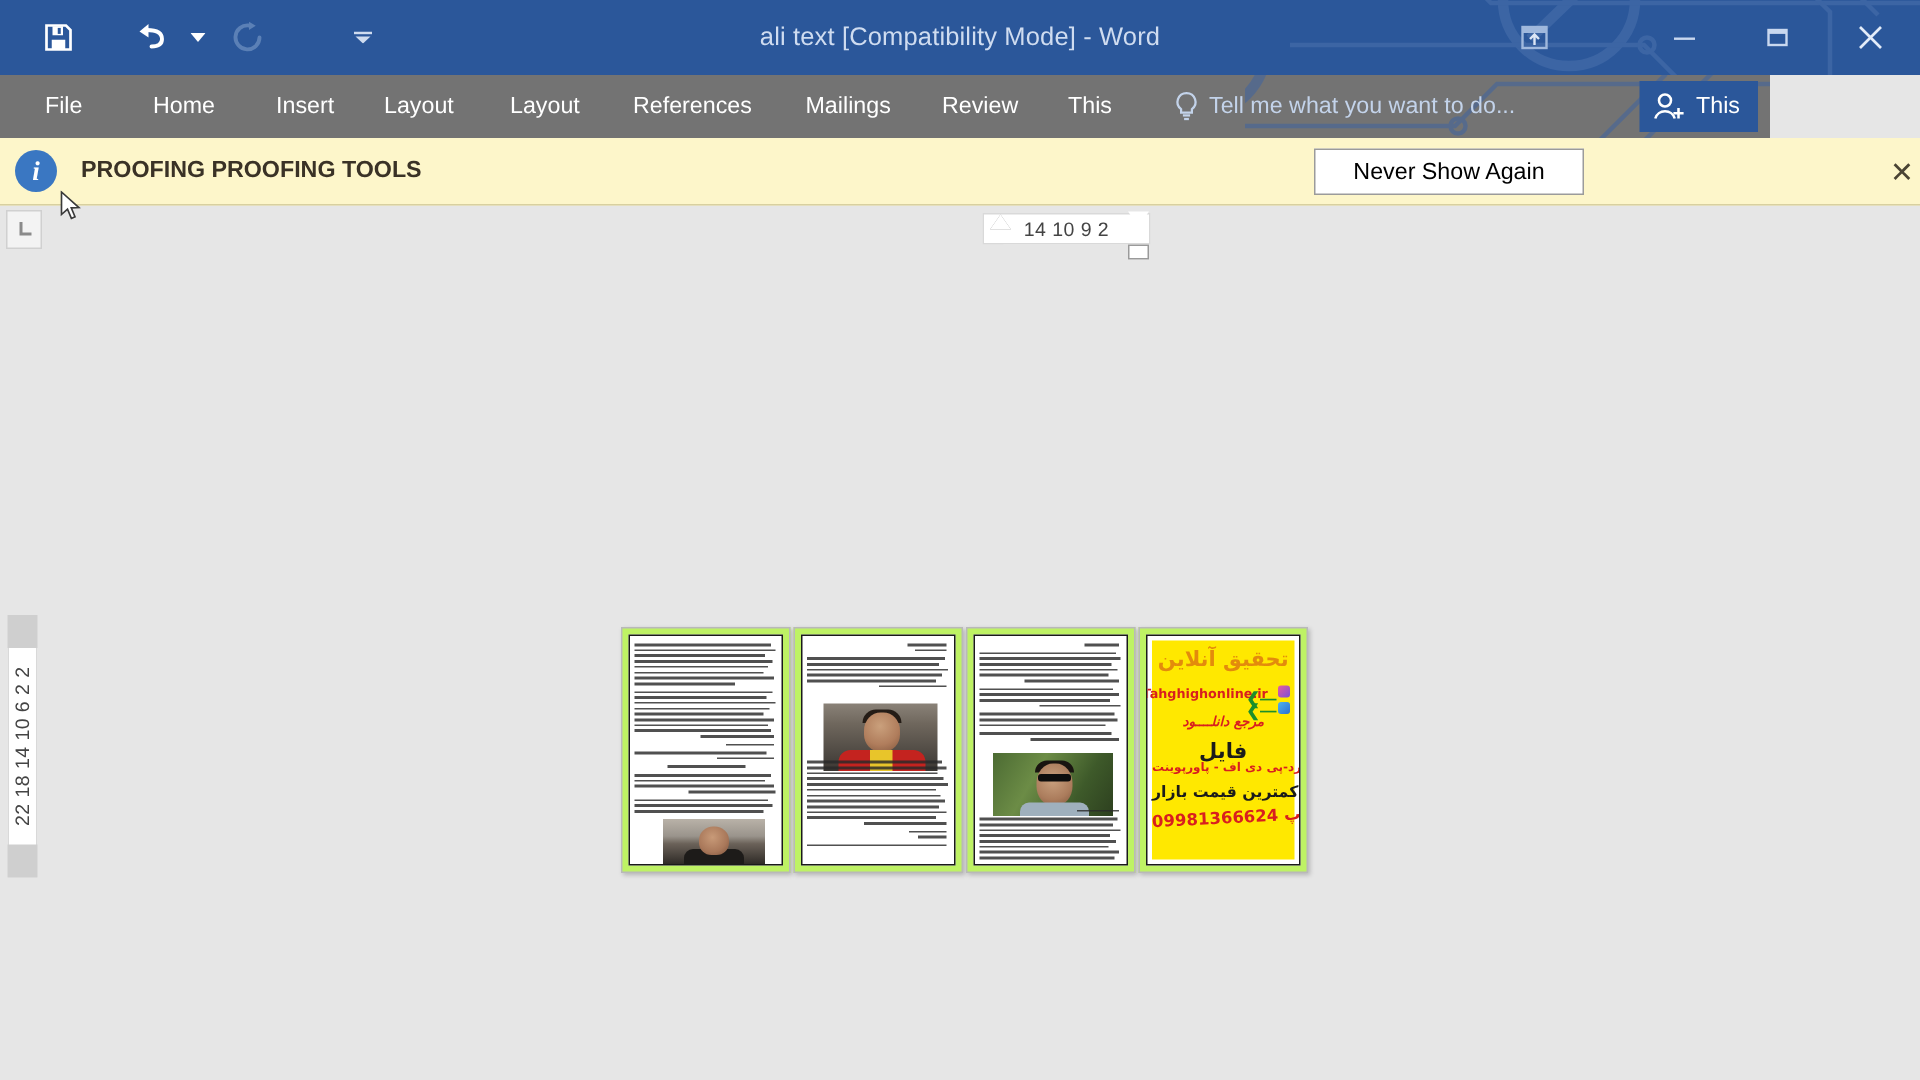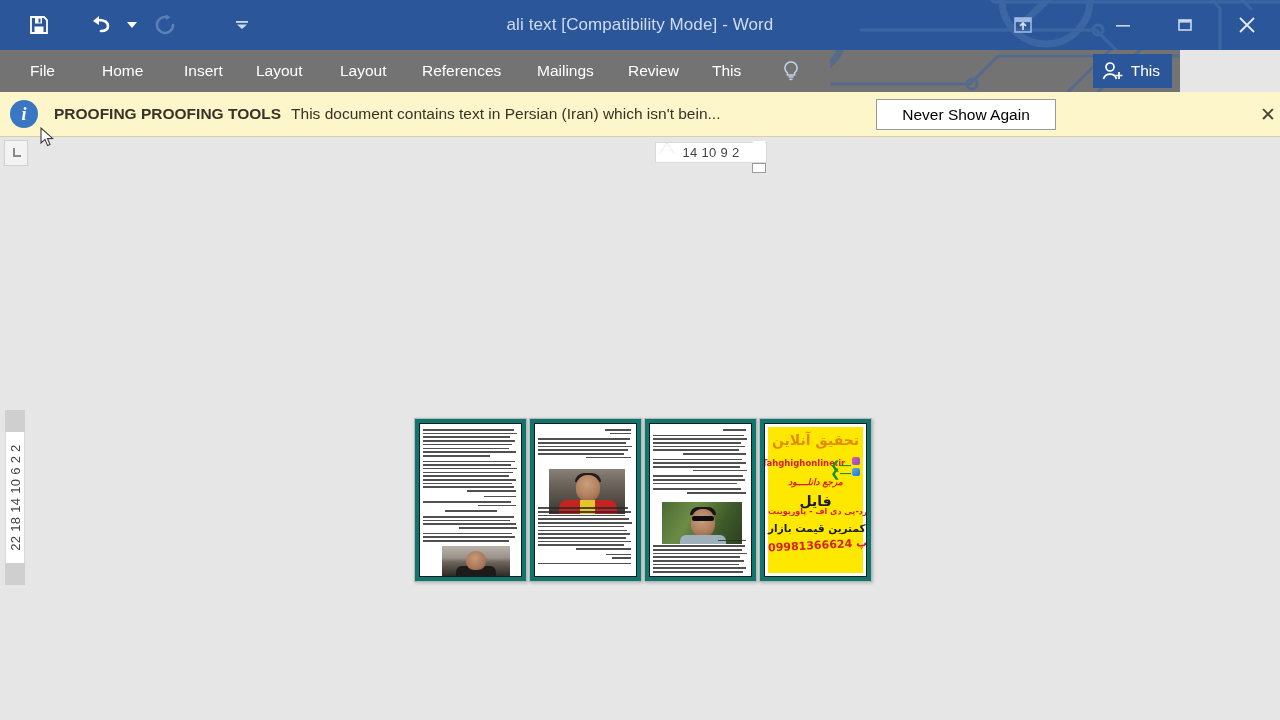--- a/index.html
+++ b/index.html
@@ -119,21 +119,21 @@
     display:flex; align-items:center; justify-content:center;
   }
   #vr-inner{
     transform:rotate(-90deg); white-space:nowrap;
     font-size:13px; color:#444; letter-spacing:.3px;
   }
 
   
   #pages{ position:absolute; left:414px; top:418px; display:flex; gap:2px; }
   .page-wrap{
-    width:113px; height:164px; background:#0f766e;
+    width:113px; height:164px; background:#bef264;
     border:1px solid #b9b9b9; padding:4px;
     box-shadow:1px 1px 3px rgba(0,0,0,.22);
   }
   .page-inner{ width:100%; height:100%; border:1px solid #1a1a1a; padding:3px; background:#fff; overflow:hidden; position:relative; }
 
   
   .tline{ height:1.6px; background:#2a2a2a; margin:2.1px 0; opacity:.82; }
   .blk{ margin-bottom:4px; }
 
   
@@ -293,35 +293,35 @@
   <div class="rtab" style="left:416px">References</div>
   <div class="rtab" style="left:531px">Mailings</div>
   <div class="rtab" style="left:622px">Review</div>
   <div class="rtab" style="left:706px">This</div>
 
   <svg id="bulb" width="18" height="20" viewBox="0 0 18 20">
     <path d="M9 1 A6 6 0 0 0 5.4 11.8 L5.4 14 L12.6 14 L12.6 11.8 A6 6 0 0 0 9 1 Z" fill="none" stroke="#c3d3ea" stroke-width="1.5"></path>
     <rect x="6.6" y="15.2" width="4.8" height="1.5" fill="#c3d3ea"></rect>
     <rect x="7.4" y="17.6" width="3.2" height="1.5" fill="#c3d3ea"></rect>
   </svg>
+  <div id="tellme">Tell me what you want to do...</div>
 
   <div id="share">
     <svg width="22" height="20" viewBox="0 0 22 20">
       <circle cx="8" cy="6" r="4" fill="none" stroke="#fff" stroke-width="1.7"></circle>
       <path d="M1.5 18 A6.8 6.8 0 0 1 14.5 18" fill="none" stroke="#fff" stroke-width="1.7"></path>
       <path d="M17 11 L17 18 M13.6 14.5 L20.4 14.5" stroke="#fff" stroke-width="1.7"></path>
     </svg>
     <span>This</span>
   </div>
 </div>
 
 <div id="msgbar">
   <div id="msg-info">i</div>
   <div id="msg-title">PROOFING PROOFING TOOLS</div>
-  <div id="msg-text">This document contains text in Persian (Iran) which isn't bein...</div>
 </div>
 <div id="msg-btn">Never Show Again</div>
 <div id="msg-close">✕</div>
 
 <div id="tabsel">
   <svg width="13" height="13" viewBox="0 0 13 13">
     <path d="M3 1 L3 10 L11 10 L11 8 L5 8 L5 1 Z" fill="#8a8a8a"></path>
   </svg>
 </div>
 

